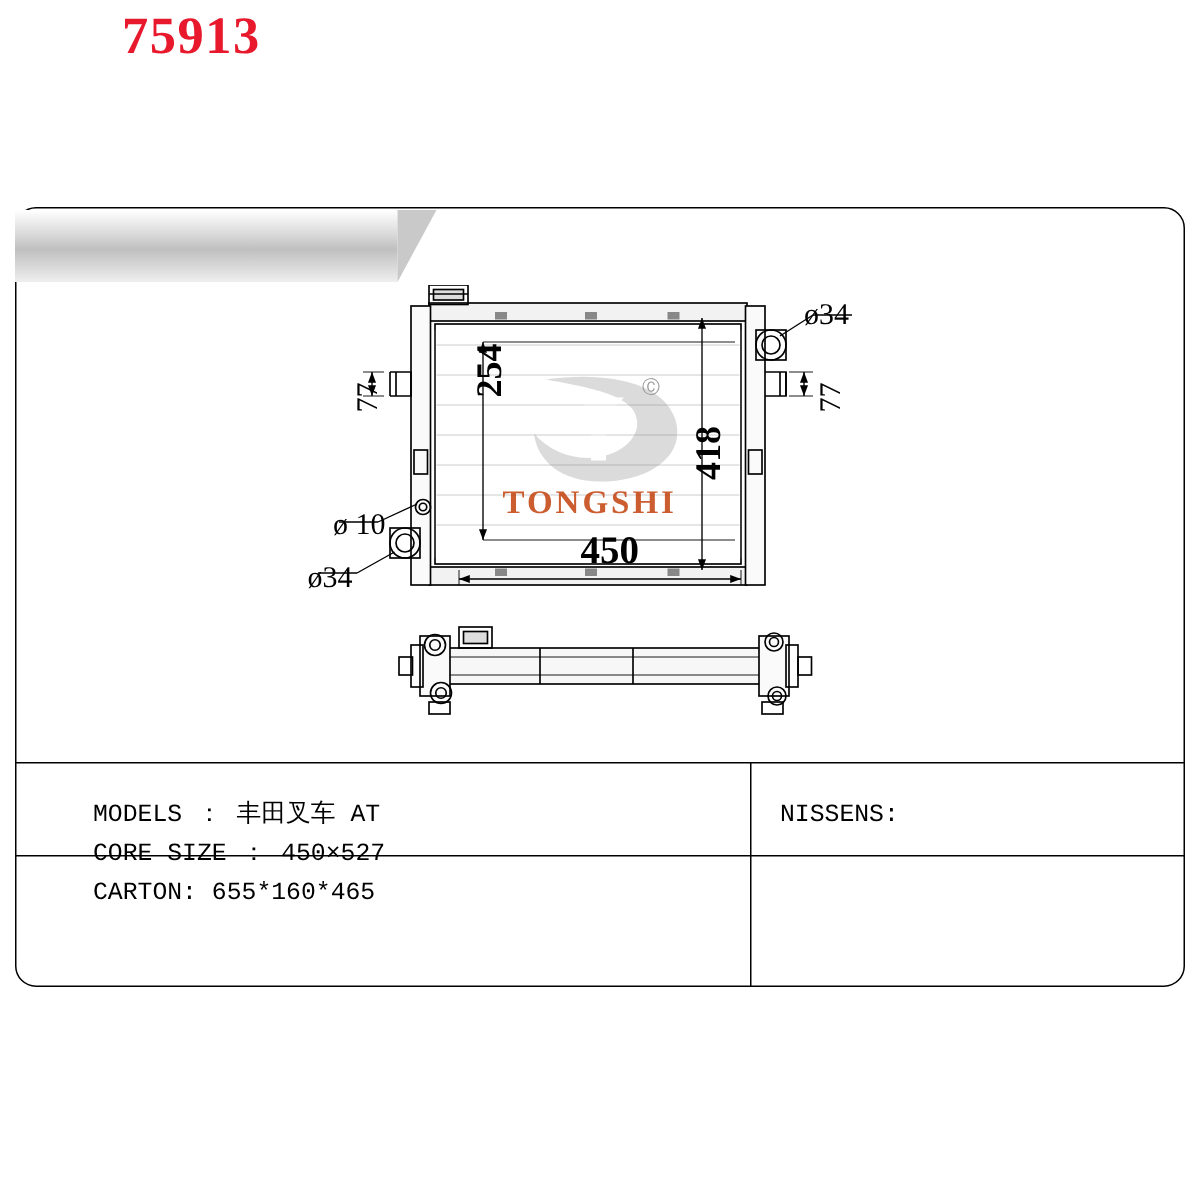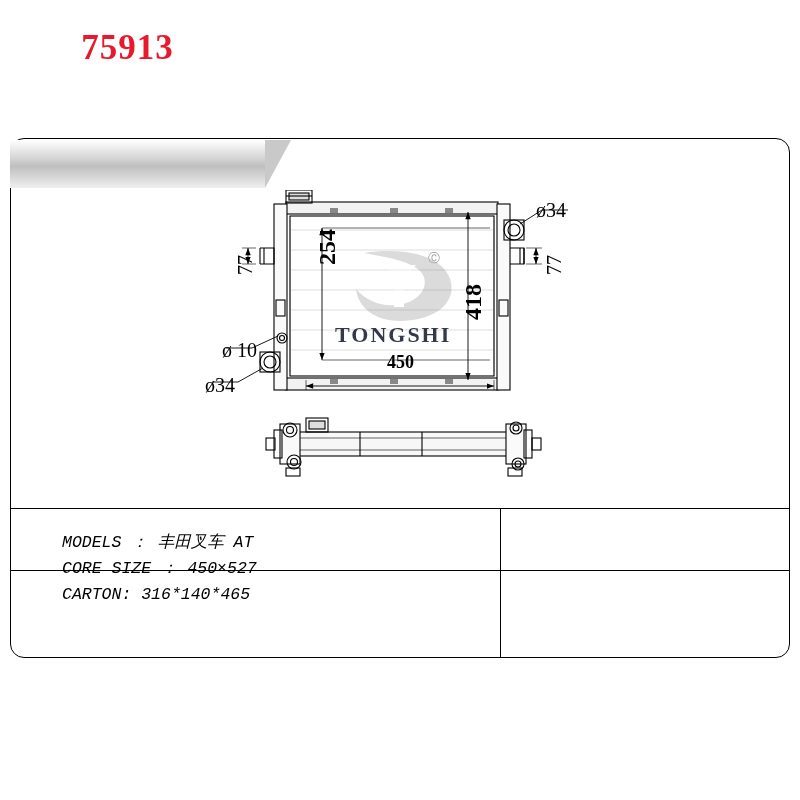--- a/index.html
+++ b/index.html
@@ -57,21 +57,20 @@
     left: 0; top: 0;
     width: 255px; height: 48px;
     line-height: 48px;
     text-align: center;
     color: #e8192c;
     font-family: "Liberation Serif", serif;
     font-weight: bold;
     font-size: 35px;
     letter-spacing: 1px;
     z-index: 3;
-    margin-top: 24px;
   }
 
   .divider {
     position: absolute;
     left: 10px;
     width: 780px;
     height: 0;
     border-top: 1.6px solid #000;
   }  
   #div2 { top: 508px; }
@@ -84,21 +83,20 @@
   }
 
   
   .info {
     position: absolute;
     left: 10px;
     top: 508px;
     width: 728px;
     height: 150px;
     box-sizing: border-box;
-    font-style: italic;
   }
   .info-left {
     position: absolute;
     left: 52px;
     top: 22px;
     width: 440px;
   }
   .info-right {
     position: absolute;
     left: 510px;
@@ -235,42 +233,42 @@
         <line x1="336" y1="74" x2="352" y2="74" stroke-width="0.6"></line>
         <line x1="346" y1="58" x2="346" y2="74" marker-start="url(#arS)" marker-end="url(#ar)"></line>
       </g>
     </svg>
   </div>
 
   <div class="draw" style="left:314px; top:265px; font-family:'Liberation Serif',serif; font-size:24px; font-weight:bold; transform:rotate(-90deg); transform-origin:left top;">254</div>
 
   <div class="draw" style="left:460px; top:320px; font-family:'Liberation Serif',serif; font-size:24px; font-weight:bold; transform:rotate(-90deg); transform-origin:left top;">418</div>
 
-  <div class="draw" style="left:387px; top:352px; font-family:'Liberation Serif',serif; font-size:18px; font-weight:bold;">450</div>
+  <div class="draw" style="left:387px; top:352px; font-family:'Liberation Serif',serif; font-size:26px; font-weight:bold;">450</div>
 
   <div class="draw" style="left:536px; top:199px; font-family:'Liberation Serif',serif; font-size:20px;">ø34</div>
 
   <div class="draw" style="left:205px; top:374px; font-family:'Liberation Serif',serif; font-size:20px;">ø34</div>
 
   <div class="draw" style="left:222px; top:339px; font-family:'Liberation Serif',serif; font-size:20px;">ø 10</div>
 
   <div class="draw" style="left:234px; top:275px; font-family:'Liberation Serif',serif; font-size:20px; transform:rotate(-90deg); transform-origin:left top;">77</div>
 
   <div class="draw" style="left:543px; top:275px; font-family:'Liberation Serif',serif; font-size:20px; transform:rotate(-90deg); transform-origin:left top;">77</div>
 
   <div class="draw" style="left:330px; top:245px; width:180px; height:110px; opacity:0.30;">
     <svg width="180" height="110" viewBox="0 0 180 110">
       <g>
 
         <path d="M34,8 C74,2 112,10 120,34 C128,58 104,76 70,76 C44,76 28,62 26,44 C38,58 58,64 76,58 C94,52 100,36 90,26 C80,16 56,12 34,8 Z" fill="#8a8a8a"></path>
         <path d="M56,20 L86,20 L74,32 L74,62 L64,62 L64,32 Z" fill="#ffffff"></path>
       </g>
     </svg>
   </div>
-  <div class="draw" style="left:335px; top:322px; font-family:'Liberation Serif',serif; font-size:22px; font-weight:bold; letter-spacing:2px; color:#0f172a; opacity:0.85;">TONGSHI</div>
+  <div class="draw" style="left:335px; top:322px; font-family:'Liberation Serif',serif; font-size:22px; font-weight:bold; letter-spacing:2px; color:#c2410c; opacity:0.85;">TONGSHI</div>
 
   <div class="draw" style="left:428px; top:250px; font-family:'Liberation Serif',serif; font-size:12px; color:#999;">Ⓒ</div>
 
   <div class="draw" style="left:250px; top:410px;">
     <svg width="320" height="80" viewBox="0 0 320 80">
       <g stroke="#000" fill="none" stroke-width="1.1">
 
         <rect x="48" y="22" width="210" height="24" fill="#f7f7f7"></rect>
         <line x1="48" y1="28" x2="258" y2="28" stroke-width="0.6"></line>
         <line x1="48" y1="40" x2="258" y2="40" stroke-width="0.6"></line>
@@ -303,19 +301,20 @@
         <rect x="36" y="58" width="14" height="8"></rect>
         <rect x="258" y="58" width="14" height="8"></rect>
       </g>
     </svg>
   </div>
 
   <div class="info">
     <div class="info-left">
       <div class="info-row">MODELS ： 丰田叉车 AT</div>
       <div class="info-row">CORE SIZE ： 450×527</div>
-      <div class="info-row">CARTON: 316*140*465</div>
+      <div class="info-row">CARTON: 655*160*465</div>
     </div>
     <div class="info-right">
+      <div class="info-row">NISSENS:</div>
     </div>
   </div>
 
 </div>
 
 </body></html>

